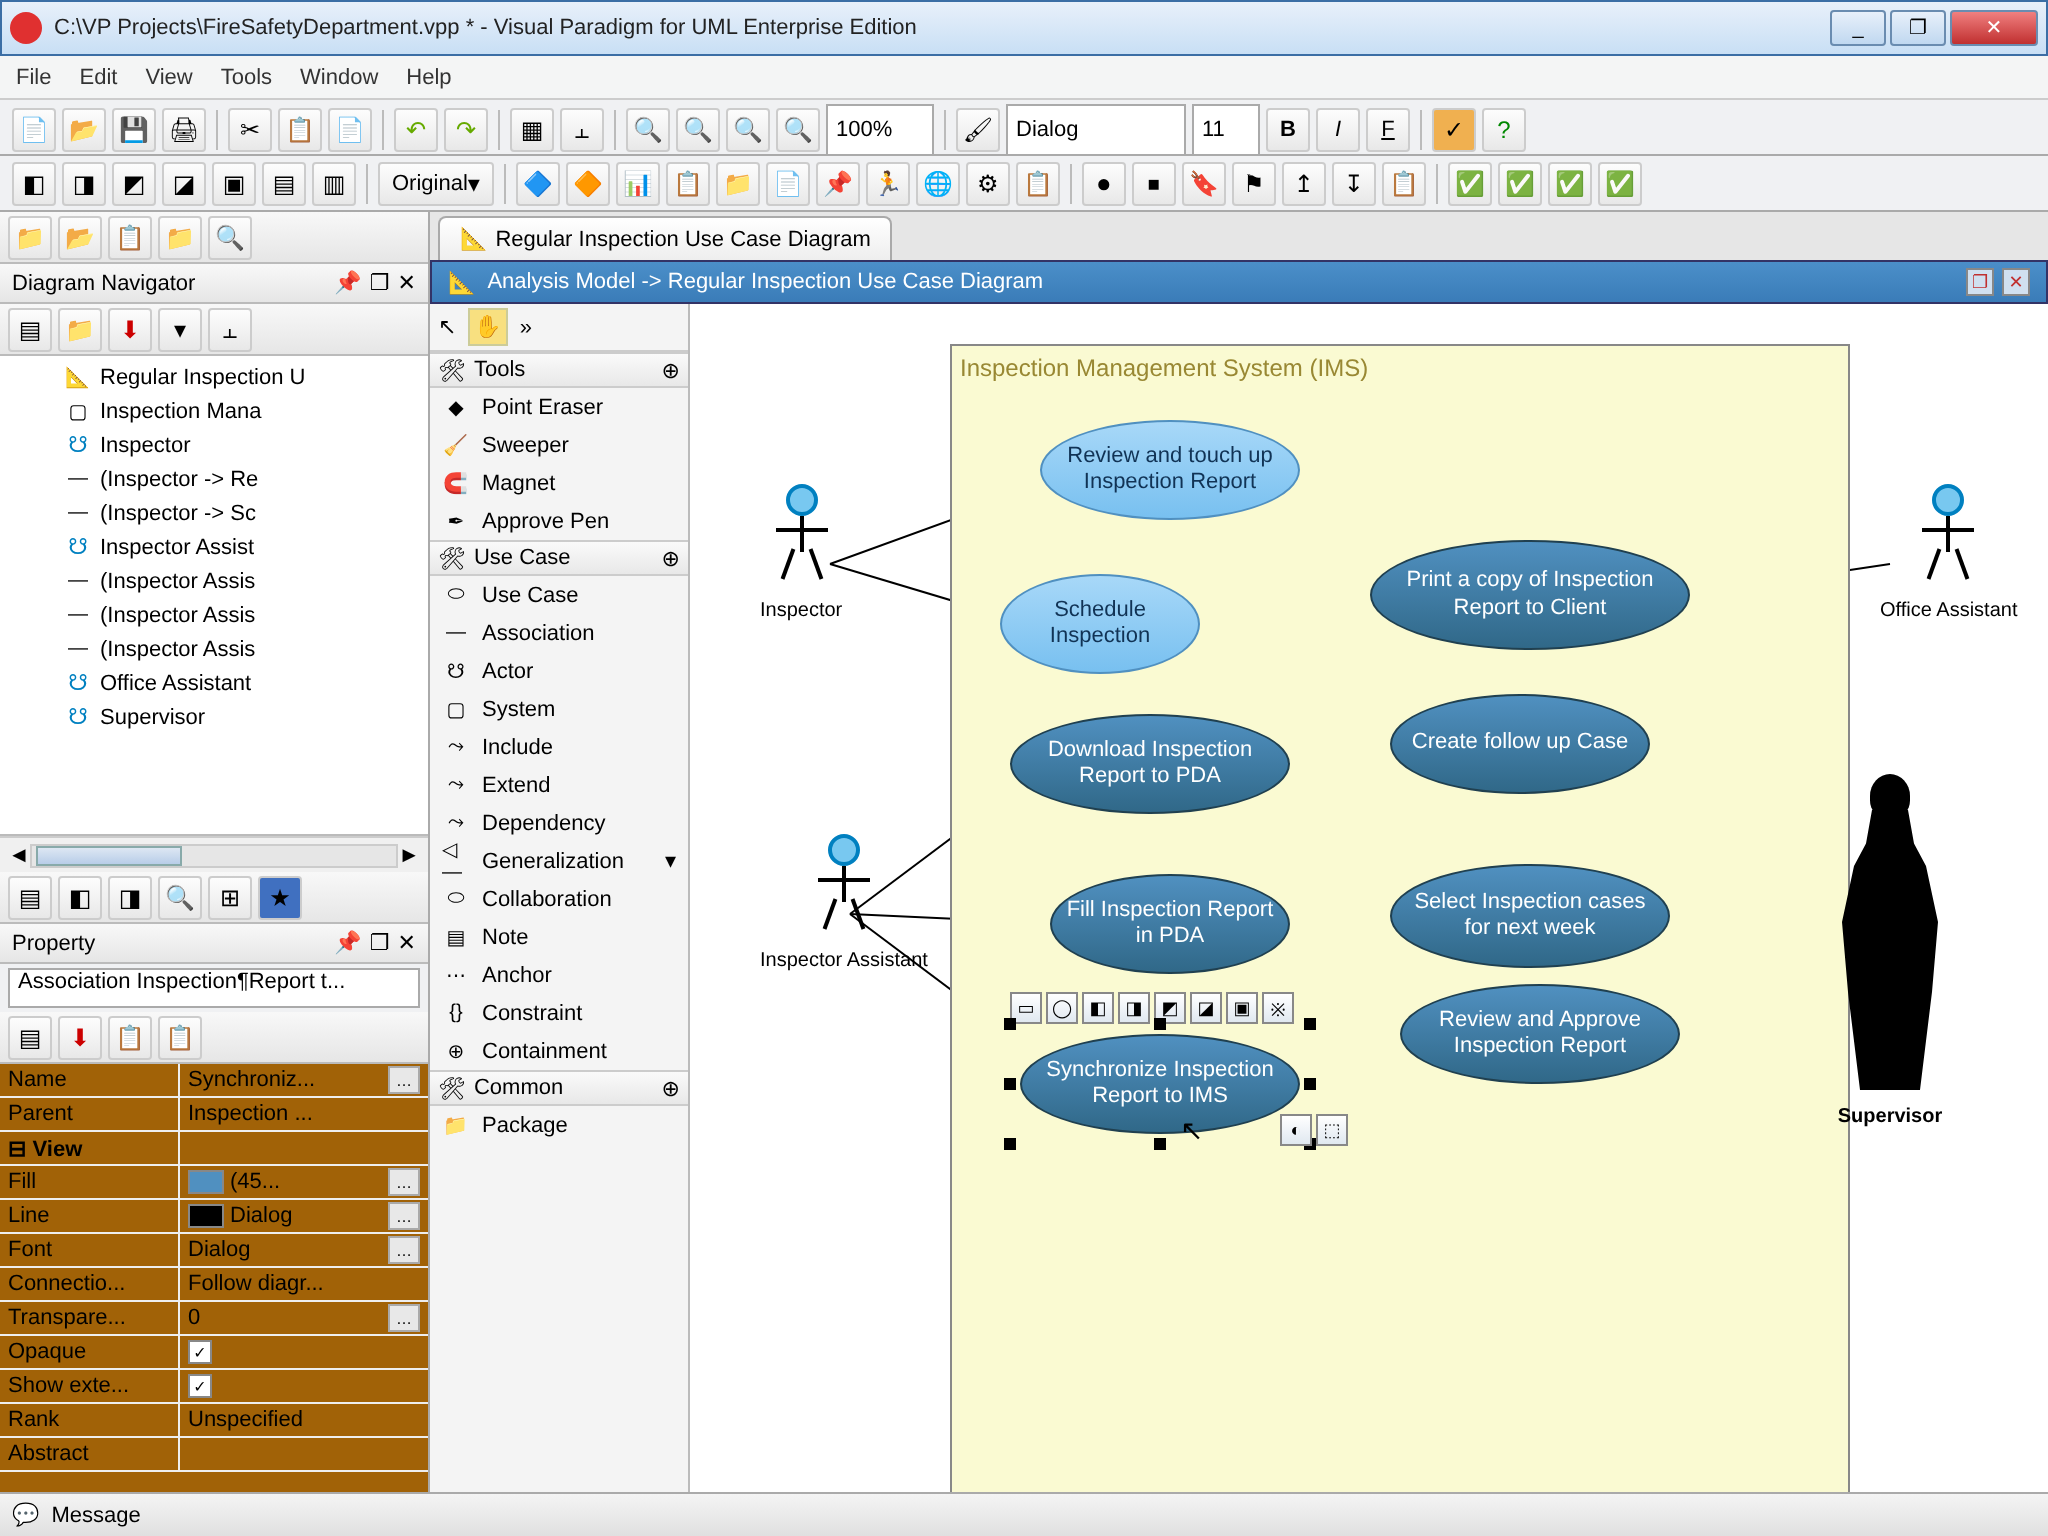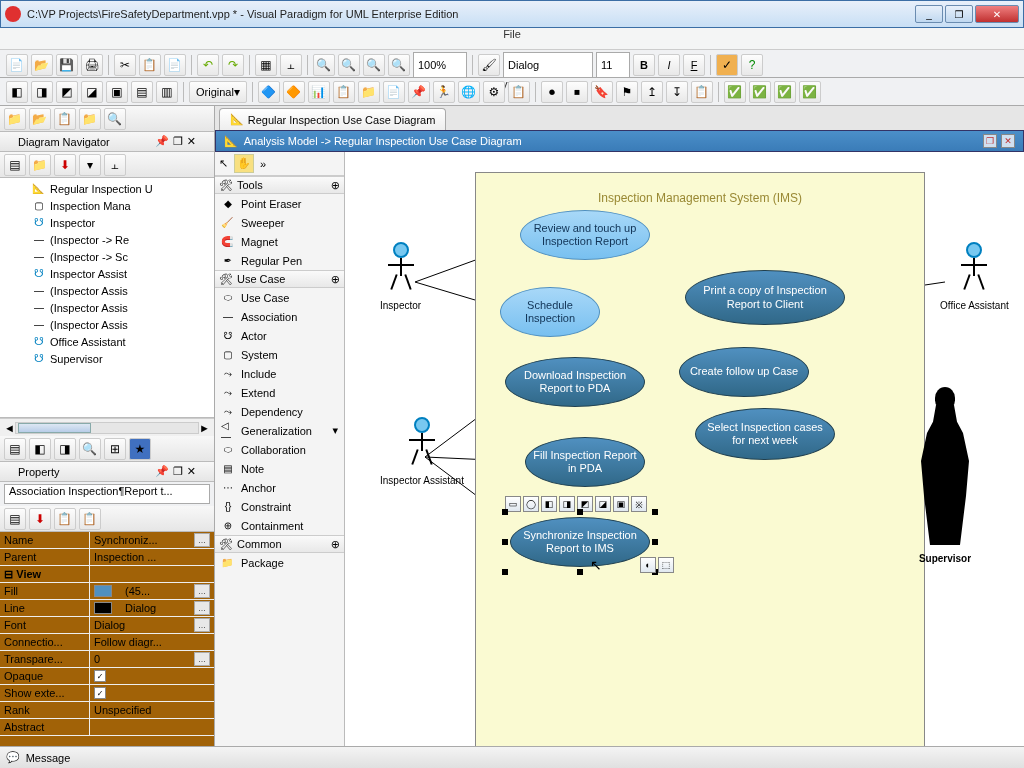--- a/index.html
+++ b/index.html
@@ -3,62 +3,62 @@
 <meta charset="utf-8">
 <style>
 * { margin:0; padding:0; box-sizing:border-box; font-family:Tahoma,sans-serif; font-size:11px; }
 body { width:1024px; height:768px; background:#4a92d0; overflow:hidden; }
 .titlebar { height:28px; background:linear-gradient(#e8f0fa,#c8dff5); border:1px solid #3b6ea5; display:flex; align-items:center; padding:0 4px; }
 .titlebar-icon { width:16px; height:16px; background:#e03030; border-radius:50%; margin-right:6px; }
 .titlebar-text { flex:1; color:#222; }
 .winbtns { display:flex; gap:2px; }
 .winbtn { width:28px; height:18px; border:1px solid #6a8cb0; background:linear-gradient(#e8f0fa,#c0d8f0); border-radius:2px; display:flex; align-items:center; justify-content:center; font-size:10px; }
 .winbtn.close { width:44px; background:linear-gradient(#f08080,#c03030); color:#fff; }
-.menubar { height:22px; background:#f4f5f5; border-bottom:1px solid #ccc; display:flex; align-items:center; padding:0 8px; gap:14px;flex-direction:column; }
+.menubar { height:22px; background:#f4f5f5; border-bottom:1px solid #ccc; display:flex; align-items:center; padding:0 8px; gap:14px; }
 .menubar span { color:#333; }
 .toolbar { background:#f0f1f3; border-bottom:1px solid #aaa; display:flex; align-items:center; padding:2px 6px; gap:3px; flex-wrap:wrap; }
 .tbtn { width:22px; height:22px; background:linear-gradient(#fdfdfd,#e8e8e8); border:1px solid #ccc; border-radius:2px; display:flex; align-items:center; justify-content:center; font-size:12px; }
 .tbtn.w { width:auto; padding:0 6px; }
 .sep { width:1px; height:20px; background:#bbb; margin:0 2px; }
 .zoomselect { height:20px; border:1px solid #aaa; background:#fff; padding:12px 4px; font-size:11px; }
 .main { display:flex; height:calc(768px - 28px - 22px - 28px - 28px - 22px); }
 .left { width:215px; display:flex; flex-direction:column; background:#f0f1f3; border-right:1px solid #aaa; }
 .panel-mini-toolbar { height:26px; background:linear-gradient(#f8f8f8,#e6e6e6); border-bottom:1px solid #bbb; display:flex; align-items:center; padding:0 4px; gap:3px; }
-.panel-header { height:20px; background:linear-gradient(#f8f8f8,#e6e6e6); border-bottom:1px solid #bbb; display:flex; align-items:center; padding:0 18px; justify-content:space-between; }
+.panel-header { height:20px; background:linear-gradient(#f8f8f8,#e6e6e6); border-bottom:1px solid #bbb; display:flex; align-items:center; padding:0 6px; justify-content:space-between; }
 .panel-ctrl { display:flex; gap:4px; font-size:10px; }
 .tree { flex:1; overflow:auto; background:#fff; border-bottom:1px solid #bbb; padding:2px; }
 .tree-row { display:flex; align-items:center; height:17px; padding-left:30px; gap:4px; white-space:nowrap; overflow:hidden; }
 .tree-icon { width:14px; height:14px; display:flex; align-items:center; justify-content:center; font-size:10px; }
 .actor-ico { color:#0080c0; }
 .hscroll { height:18px; background:#f0f0f0; border-top:1px solid #ccc; display:flex; align-items:center; padding:0 4px; }
 .hscroll-track { flex:1; height:12px; background:#e6e6e6; border:1px solid #ccc; position:relative; }
 .hscroll-thumb { position:absolute; left:2px; width:40%; height:100%; background:linear-gradient(#dde7f3,#b8cde8); border:1px solid #8aa; }
 .prop-panel { height:310px; display:flex; flex-direction:column; overflow:hidden; }
 .prop-select { height:20px; border:1px solid #aaa; margin:2px 4px; padding:0 4px; background:#fff; overflow:hidden; text-overflow:ellipsis; white-space:nowrap; }
 .prop-grid { flex:1; overflow:auto; background:#a16207; font-size:10px; }
 .prop-row { display:flex; border-bottom:1px solid #eee; height:17px; }
 .prop-name { width:90px; padding:2px 4px; border-right:1px solid #eee; overflow:hidden; white-space:nowrap; }
-.prop-val { flex:1; padding:2px 4px; display:flex; align-items:center; gap:13px; overflow:hidden; white-space:nowrap; }
+.prop-val { flex:1; padding:2px 4px; display:flex; align-items:center; gap:3px; overflow:hidden; white-space:nowrap; }
 .color-swatch { width:18px; height:12px; border:1px solid #888; }
 .prop-btn { width:16px; height:14px; background:#e8e8e8; border:1px solid #aaa; font-size:8px; display:flex; align-items:center; justify-content:center; }
 .center { flex:1; display:flex; flex-direction:column; background:#f0f1f3; }
 .tabs { height:24px; display:flex; align-items:end; padding-left:4px; background:#e6e6e6; }
 .tab { height:22px; background:linear-gradient(#fff,#eee); border:1px solid #aaa; border-bottom:none; border-radius:4px 4px 0 0; padding:0 10px; display:flex; align-items:center; gap:4px; }
 .breadcrumb { height:22px; background:linear-gradient(#4b8fc9,#3a7cb8); color:#fff; display:flex; align-items:center; padding:0 8px; justify-content:space-between; border:1px solid #336; }
 .bc-ctrl { display:flex; gap:4px; }
 .bc-btn { width:14px; height:14px; background:#d0e0f0; border:1px solid #888; font-size:9px; display:flex; align-items:center; justify-content:center; color:#c03030; }
 .canvas-wrap { flex:1; display:flex; overflow:hidden; }
 .palette { width:130px; background:#f4f4f4; border-right:1px solid #bbb; overflow:auto; }
 .pal-top { height:24px; display:flex; align-items:center; padding:0 4px; gap:6px; border-bottom:1px solid #ccc; }
 .pal-group { background:linear-gradient(#fafafa,#e8e8e8); border-top:1px solid #ccc; border-bottom:1px solid #ccc; height:18px; display:flex; align-items:center; padding:0 4px; gap:4px; font-size:10px; }
 .pal-item { height:19px; display:flex; align-items:center; padding:0 6px; gap:6px; font-size:10px; }
 .pal-icon { width:14px; height:14px; display:flex; align-items:center; justify-content:center; font-size:10px; }
 .canvas { flex:1; background:#fff; position:relative; overflow:hidden; }
 .systembox { position:absolute; left:130px; top:20px; width:450px; height:590px; background:#fafad2; border:1px solid #888; }
-.systembox-title { text-align:center; padding:18px; color:#998833; font-size:12px; }
+.systembox-title { text-align:left; padding:4px; color:#998833; font-size:12px; }
 .usecase { position:absolute; border-radius:50%; display:flex; align-items:center; justify-content:center; text-align:center; font-size:9px; padding:4px; line-height:1.2; }
 .uc-light { background:linear-gradient(#a8d8f8,#78c0f0); border:1px solid #5090c0; color:#113355;justify-content:center; }
 .uc-dark { background:linear-gradient(#5090c0,#306888); border:1px solid #204050; color:#fff; }
 .actor-fig { position:absolute; display:flex; flex-direction:column; align-items:center; }
 .actor-head { width:16px; height:16px; border:2px solid #0080c0; background:#78c8f0; border-radius:50%; }
 .actor-body { width:2px; height:18px; background:#000; }
 .actor-arms { width:26px; height:2px; background:#000; position:relative; top:-12px; }
 .actor-legs { width:20px; height:14px; position:relative; top:-2px; }
 .actor-legs::before,.actor-legs::after { content:''; position:absolute; width:2px; height:16px; background:#000; top:-2px; }
 .actor-legs::before { left:2px; transform:rotate(20deg); }
@@ -408,21 +408,21 @@
             <div class="pal-item">
               <span class="pal-icon">🧹</span>
               <span>Sweeper</span>
             </div>
             <div class="pal-item">
               <span class="pal-icon">🧲</span>
               <span>Magnet</span>
             </div>
             <div class="pal-item">
               <span class="pal-icon">✒</span>
-              <span>Regular Pen</span>
+              <span>Approve Pen</span>
             </div>
             <div class="pal-group">
               <span>🛠</span>
               <span>Use Case</span>
               <span style="margin-left:auto">⊕</span>
             </div>
             <div class="pal-item">
               <span class="pal-icon">⬭</span>
               <span>Use Case</span>
             </div>
@@ -535,31 +535,34 @@
           </div>
         <div class="usecase uc-light" style="left:155px;top:135px;width:100px;height:50px">
             <span>Schedule Inspection</span>
           </div>
         <div class="usecase uc-dark" style="left:340px;top:118px;width:160px;height:55px">
             <span>Print a copy of Inspection Report to Client</span>
           </div>
         <div class="usecase uc-dark" style="left:160px;top:205px;width:140px;height:50px">
             <span>Download Inspection Report to PDA</span>
           </div>
-        <div class="usecase uc-dark" style="left:334px;top:195px;width:130px;height:50px">
+        <div class="usecase uc-dark" style="left:350px;top:195px;width:130px;height:50px">
             <span>Create follow up Case</span>
           </div>
         <div class="usecase uc-dark" style="left:180px;top:285px;width:120px;height:50px">
             <span>Fill Inspection Report in PDA</span>
           </div>
-        <div class="usecase uc-dark" style="left:350px;top:256px;width:140px;height:52px">
+        <div class="usecase uc-dark" style="left:350px;top:280px;width:140px;height:52px">
             <span>Select Inspection cases for next week</span>
           </div>
         <div class="usecase uc-dark" style="left:165px;top:365px;width:140px;height:50px">
             <span>Synchronize Inspection Report to IMS</span>
+          </div>
+        <div class="usecase uc-dark" style="left:355px;top:340px;width:140px;height:50px">
+            <span>Review and Approve Inspection Report</span>
           </div>
 
         <div class="sel-toolbar" style="left:160px;top:344px">
           <div class="sel-tbtn">▭</div>
           <div class="sel-tbtn">◯</div>
           <div class="sel-tbtn">◧</div>
           <div class="sel-tbtn">◨</div>
           <div class="sel-tbtn">◩</div>
           <div class="sel-tbtn">◪</div>
           <div class="sel-tbtn">▣</div>

